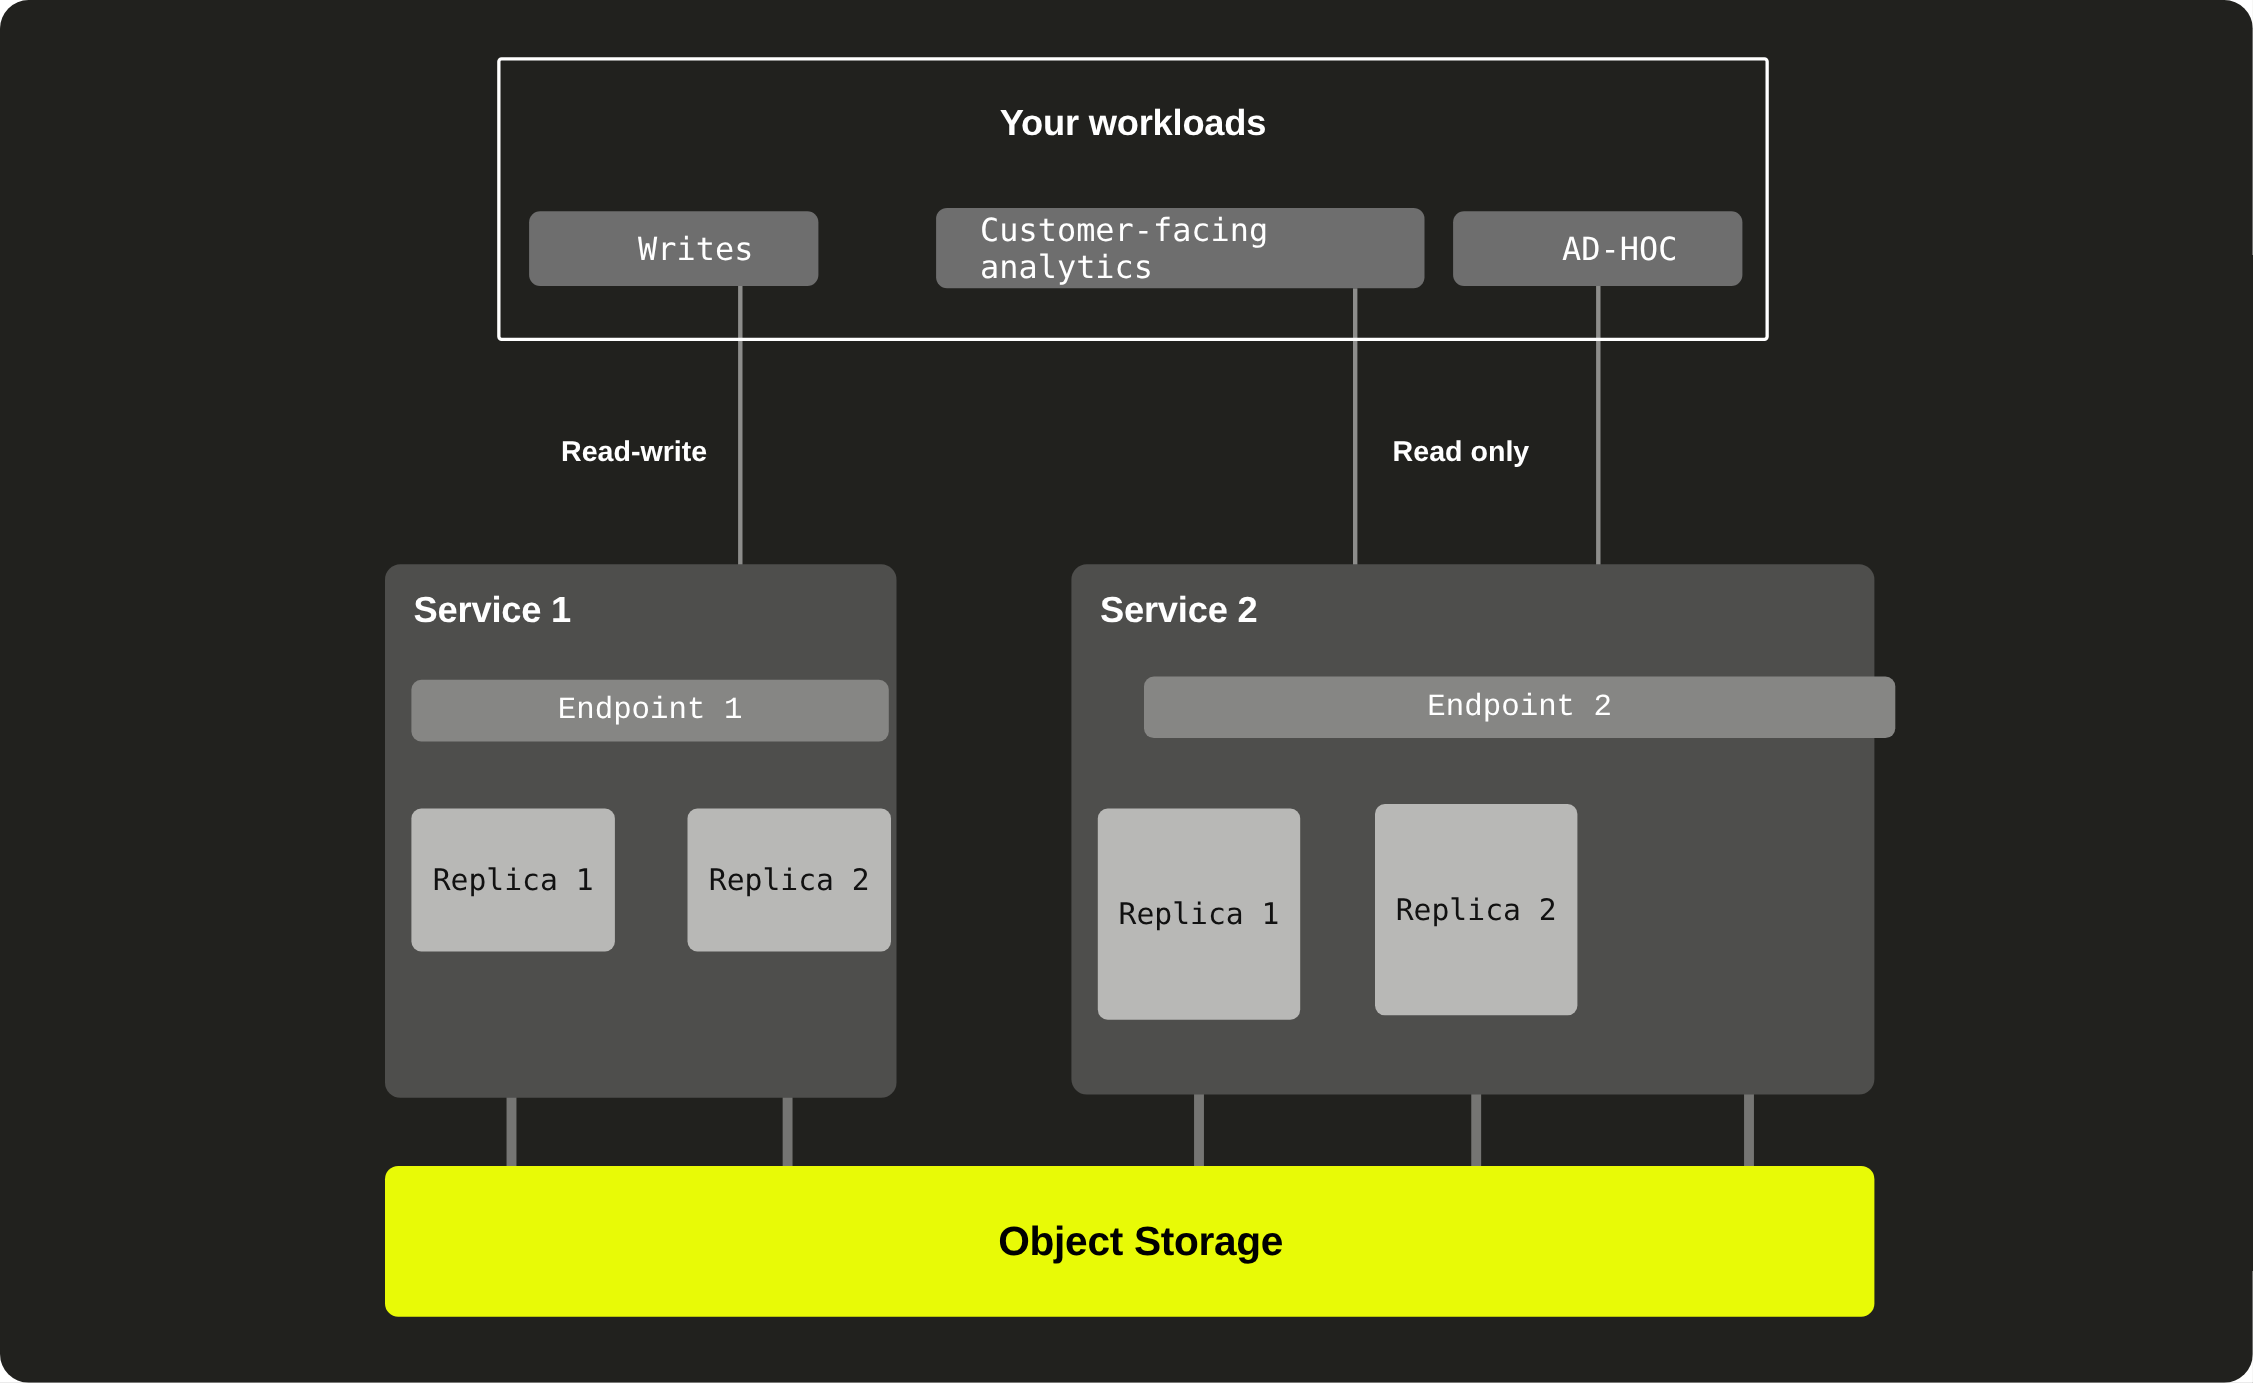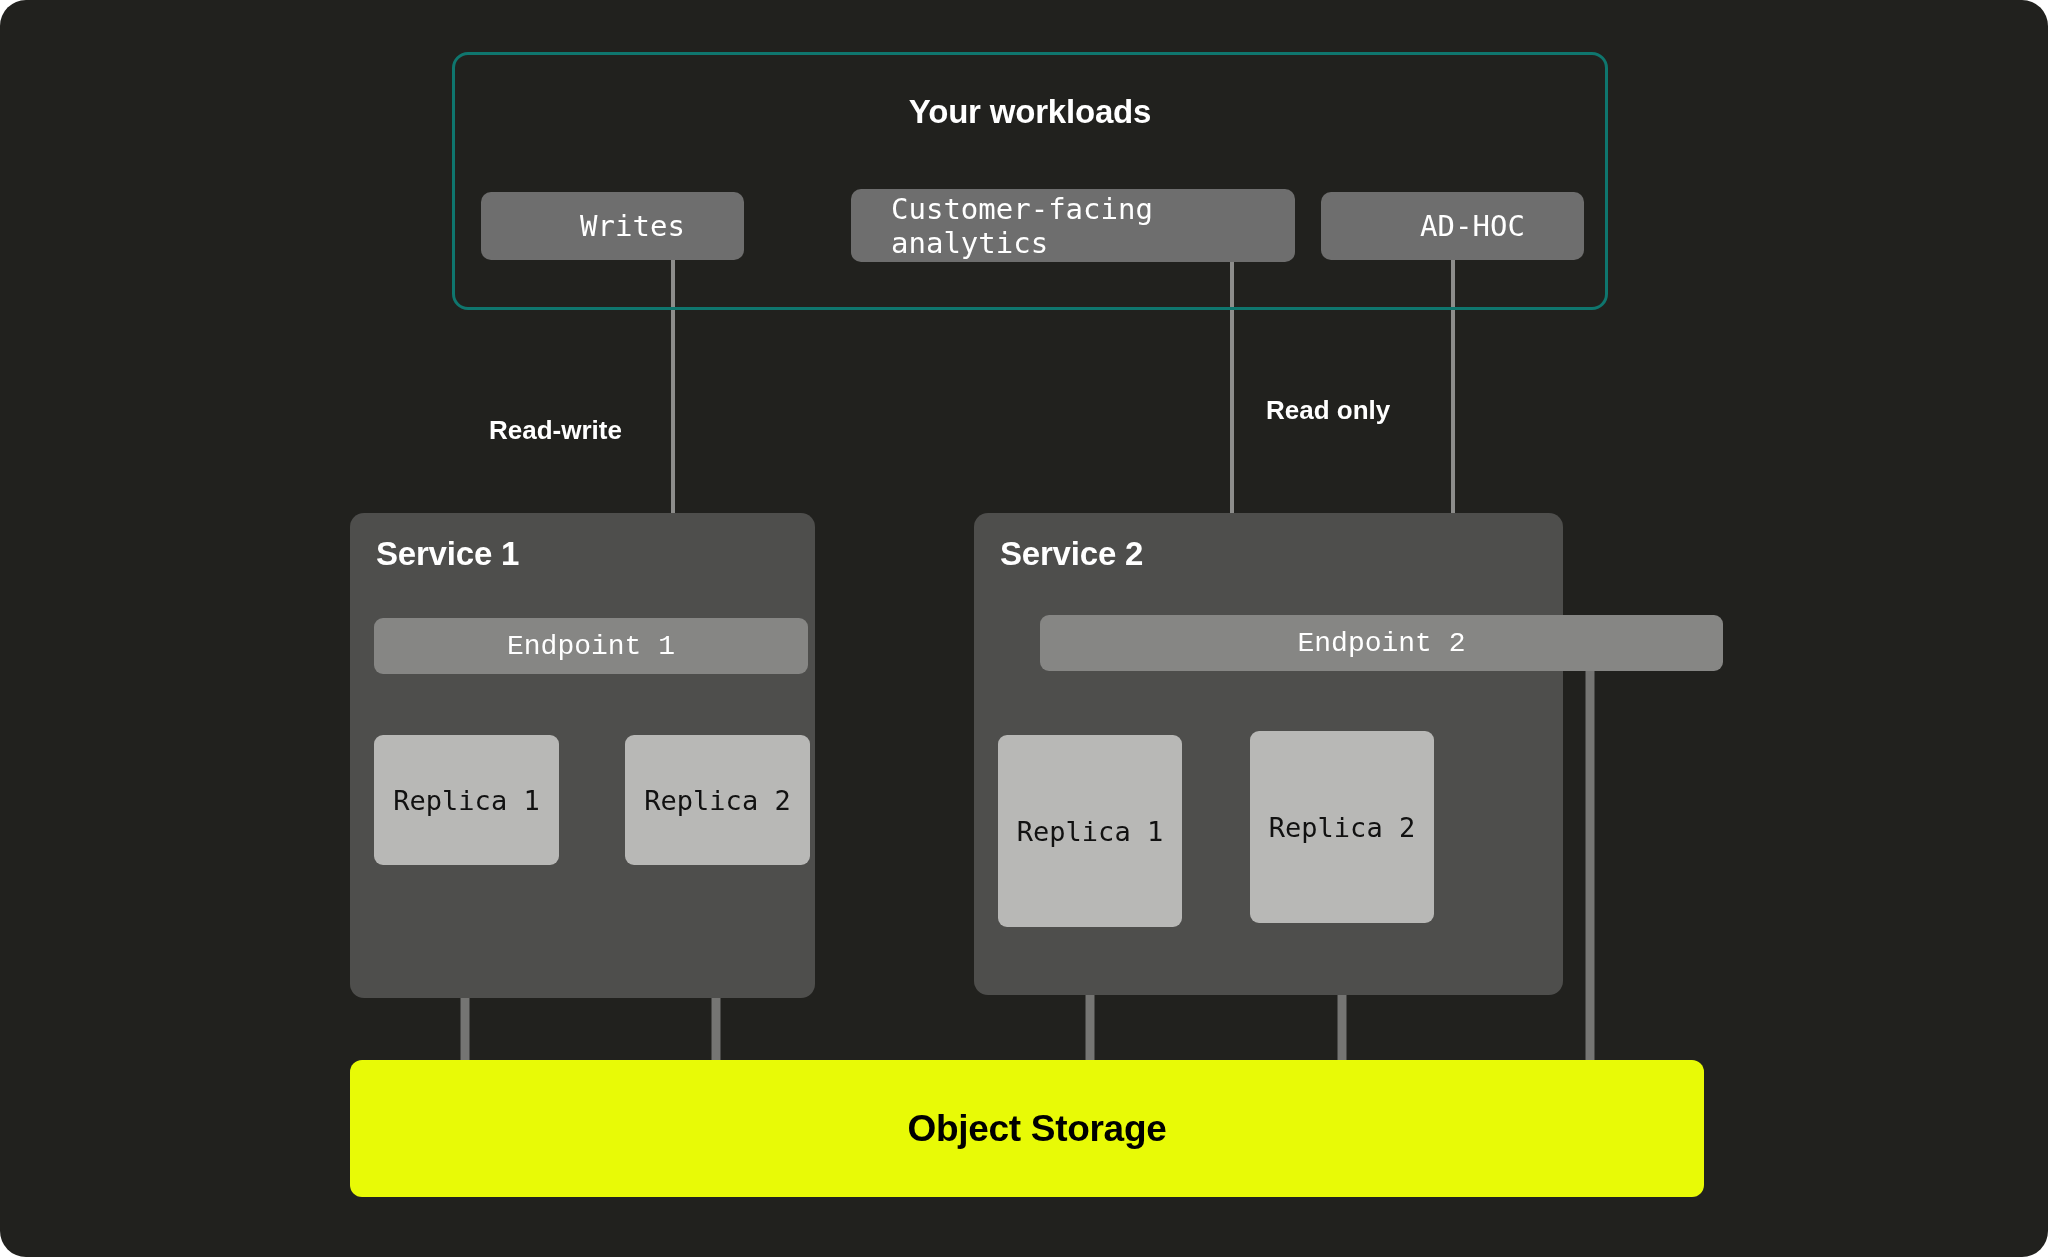--- a/index.html
+++ b/index.html
@@ -32,22 +32,22 @@
     pointer-events: none;
   }
 
   
   #workloads-frame {
     position: absolute;
     left: 452px;
     top: 52px;
     width: 1156px;
     height: 258px;
-    border: 3px solid #0f766e;
-    border-radius: 16px;
+    border: 3px solid #ffffff;
+    border-radius: 4px;
     box-sizing: border-box;
   }
   #workloads-title {
     position: absolute;
     left: 0;
     top: 38px;
     width: 100%;
     text-align: center;
     color: #ffffff;
     font-size: 33px;
@@ -73,32 +73,32 @@
   #wl-adhoc    { left: 1321px; top: 192px; width: 263px; height: 68px; }
 
   
   .edge-label {
     position: absolute;
     color: #ffffff;
     font-size: 26px;
     font-weight: bold;
     white-space: nowrap;
   }
-  #label-read-write { left: 489px; top: 395px; margin-top: 20px; }
+  #label-read-write { left: 510px; top: 395px; }
   #label-read-only  { left: 1266px; top: 395px; }
 
   
   .service-panel {
     position: absolute;
     background: #4e4e4c;
     border-radius: 14px;
     box-sizing: border-box;
   }
   #service-1 { left: 350px;  top: 513px; width: 465px;  height: 485px; }
-  #service-2 { left: 974px;  top: 513px; width: 589px;  height: 482px; }
+  #service-2 { left: 974px;  top: 513px; width: 730px;  height: 482px; }
 
   .service-title {
     position: absolute;
     left: 26px;
     top: 22px;
     color: #ffffff;
     font-size: 33px;
     font-weight: bold;
     letter-spacing: -0.2px;
   }

